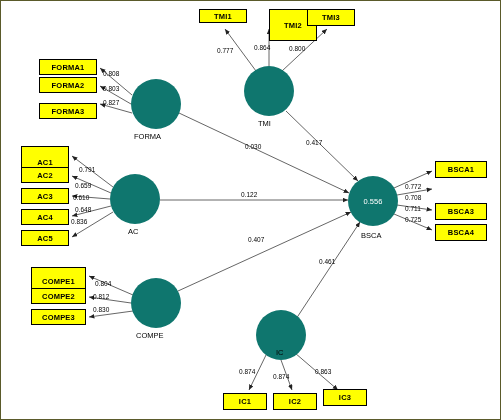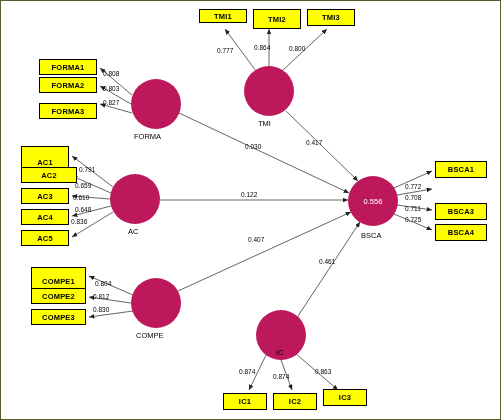--- a/index.html
+++ b/index.html
@@ -20,21 +20,21 @@
     color:#000000;
     font-size:7.5px;
     font-weight:bold;
     letter-spacing:.2px;
     display:flex;align-items:center;justify-content:center;
     box-sizing:border-box;
     text-align:center;
   }
   .latent{
     position:absolute;
-    background:#be185d;
+    background:#0f766e;
     border-radius:50%;
     box-sizing:border-box;
     display:flex;align-items:center;justify-content:center;
     color:#ffffff;
     font-size:7.5px;
   }
   .latent-label{
     position:absolute;
     font-size:7.5px;
     color:#000000;
@@ -95,41 +95,41 @@
       <path d="M177,290 L350,211"></path>
       <path d="M295,318 L359,221"></path>
     </g>
   </svg>
 
   <div class="node-layer">
 
     <div class="indicator" style="left:198px;top:8px;width:48px;height:14px;">
         <span>TMI1</span>
       </div>
-    <div class="indicator" style="left:252px;top:8px;width:48px;height:20px;">
+    <div class="indicator" style="left:268px;top:8px;width:48px;height:32px;">
         <span>TMI2</span>
       </div>
     <div class="indicator" style="left:306px;top:8px;width:48px;height:17px;">
         <span>TMI3</span>
       </div>
 
     <div class="indicator" style="left:38px;top:58px;width:58px;height:16px;">
         <span>FORMA1</span>
       </div>
     <div class="indicator" style="left:38px;top:76px;width:58px;height:16px;">
         <span>FORMA2</span>
       </div>
     <div class="indicator" style="left:38px;top:102px;width:58px;height:16px;">
         <span>FORMA3</span>
       </div>
 
     <div class="indicator" style="left:20px;top:145px;width:48px;height:32px;">
         <span>AC1</span>
       </div>
-    <div class="indicator" style="left:20px;top:166px;width:56px;height:16px;">
+    <div class="indicator" style="left:20px;top:166px;width:48px;height:16px;">
         <span>AC2</span>
       </div>
     <div class="indicator" style="left:20px;top:187px;width:48px;height:16px;">
         <span>AC3</span>
       </div>
     <div class="indicator" style="left:20px;top:208px;width:48px;height:16px;">
         <span>AC4</span>
       </div>
     <div class="indicator" style="left:20px;top:229px;width:48px;height:16px;">
         <span>AC5</span>

